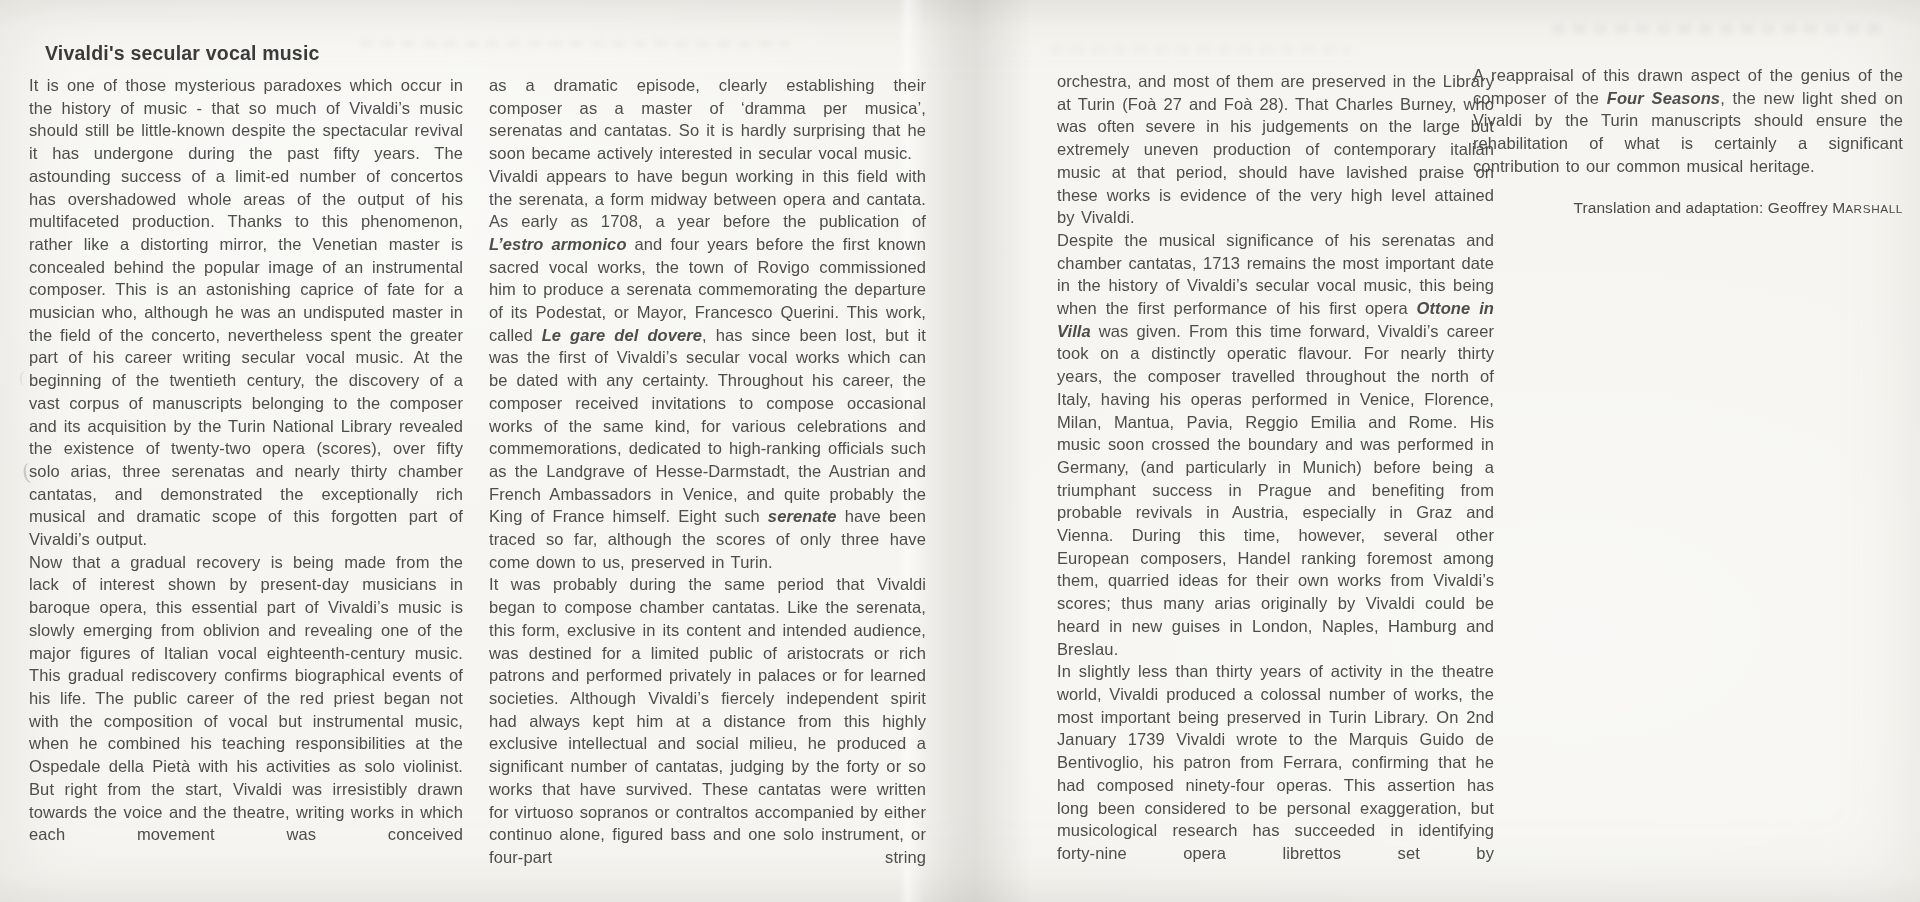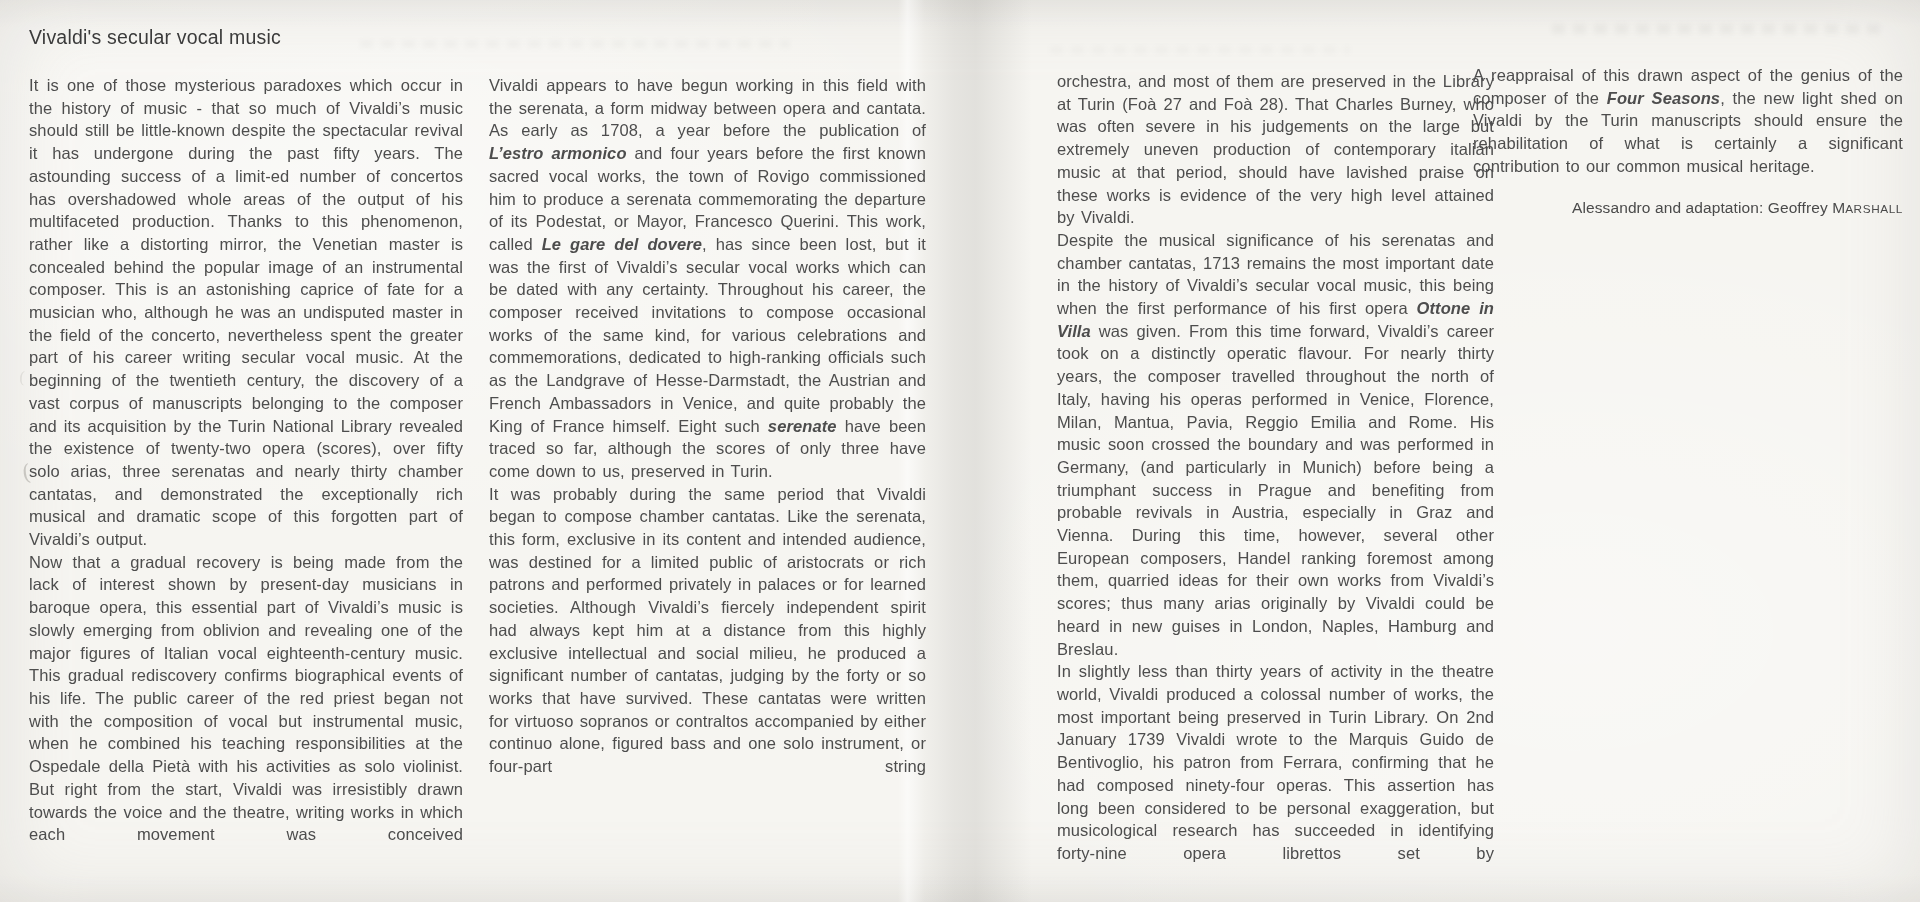--- a/index.html
+++ b/index.html
@@ -123,37 +123,38 @@
   <div class="edge-shade"></div>
   <div class="fold"></div>
 
   <div class="ghost" id="ghost-1"></div>
   <div class="ghost" id="ghost-2"></div>
   <div class="ghost" id="ghost-3"></div>
 
   <div class="artifact" id="artifact-1">(</div>
   <div class="artifact" id="artifact-2">(</div>
 
-  <h1 class="title" style="font-weight: normal; margin: 0;">Vivaldi's secular vocal music</h1>
+  <h1 class="title" style="font-weight: bold; margin: 16px;">Vivaldi's secular vocal music</h1>
 
   <div class="col" id="col-1">
       <p><span>It is one of those mysterious paradoxes which occur in the history of music - that so much of Vivaldi’s music should still be little-known despite the spectacular revival it has undergone during the past fifty years. The astounding success of a limit-ed number of concertos has overshadowed whole areas of the output of his multifaceted production. Thanks to this phenomenon, rather like a distorting mirror, the Venetian master is concealed behind the popular image of an instrumental composer. This is an astonishing caprice of fate for a musician who, although he was an undisputed master in the field of the concerto, nevertheless spent the greater part of his career writing secular vocal music. At the beginning of the twentieth century, the discovery of a vast corpus of manuscripts belonging to the composer and its acquisition by the Turin National Library revealed the existence of twenty-two opera (scores), over fifty solo arias, three serenatas and nearly thirty chamber cantatas, and demonstrated the exceptionally rich musical and dramatic scope of this forgotten part of Vivaldi’s output.</span></p>
       <p class="runon"><span>Now that a gradual recovery is being made from the lack of interest shown by present-day musicians in baroque opera, this essential part of Vivaldi’s music is slowly emerging from oblivion and revealing one of the major figures of Italian vocal eighteenth-century music. This gradual rediscovery confirms biographical events of his life. The public career of the red priest began not with the composition of vocal but instrumental music, when he combined his teaching responsibilities at the Ospedale della Pietà with his activities as solo violinist. But right from the start, Vivaldi was irresistibly drawn towards the voice and the theatre, writing works in which each movement was conceived</span></p>
     </div>
   <div class="col" id="col-2">
+      <p><span>as a dramatic episode, clearly establishing their composer as a master of ‘dramma per musica’, serenatas and cantatas. So it is hardly surprising that he soon became actively interested in secular vocal music.</span></p>
       <p><span>Vivaldi appears to have begun working in this field with the serenata, a form midway between opera and cantata. As early as 1708, a year before the publication of </span><span class="i">L’estro armonico</span><span> and four years before the first known sacred vocal works, the town of Rovigo commissioned him to produce a serenata commemorating the departure of its Podestat, or Mayor, Francesco Querini. This work, called </span><span class="i">Le gare del dovere</span><span>, has since been lost, but it was the first of Vivaldi’s secular vocal works which can be dated with any certainty. Throughout his career, the composer received invitations to compose occasional works of the same kind, for various celebrations and commemorations, dedicated to high-ranking officials such as the Landgrave of Hesse-Darmstadt, the Austrian and French Ambassadors in Venice, and quite probably the King of France himself. Eight such </span><span class="i">serenate</span><span> have been traced so far, although the scores of only three have come down to us, preserved in Turin.</span></p>
       <p class="runon"><span>It was probably during the same period that Vivaldi began to compose chamber cantatas. Like the serenata, this form, exclusive in its content and intended audience, was destined for a limited public of aristocrats or rich patrons and performed privately in palaces or for learned societies. Although Vivaldi’s fiercely independent spirit had always kept him at a distance from this highly exclusive intellectual and social milieu, he produced a significant number of cantatas, judging by the forty or so works that have survived. These cantatas were written for virtuoso sopranos or contraltos accompanied by either continuo alone, figured bass and one solo instrument, or four-part string</span></p>
     </div>
   <div class="col" id="col-3">
       <p><span>orchestra, and most of them are preserved in the Library at Turin (Foà 27 and Foà 28). That Charles Burney, who was often severe in his judgements on the large but extremely uneven production of contemporary italian music at that period, should have lavished praise on these works is evidence of the very high level attained by Vivaldi.</span></p>
       <p><span>Despite the musical significance of his serenatas and chamber cantatas, 1713 remains the most important date in the history of Vivaldi’s secular vocal music, this being when the first performance of his first opera </span><span class="i">Ottone in Villa</span><span> was given. From this time forward, Vivaldi’s career took on a distinctly operatic flavour. For nearly thirty years, the composer travelled throughout the north of Italy, having his operas performed in Venice, Florence, Milan, Mantua, Pavia, Reggio Emilia and Rome. His music soon crossed the boundary and was performed in Germany, (and particularly in Munich) before being a triumphant success in Prague and benefiting from probable revivals in Austria, especially in Graz and Vienna. During this time, however, several other European composers, Handel ranking foremost among them, quarried ideas for their own works from Vivaldi’s scores; thus many arias originally by Vivaldi could be heard in new guises in London, Naples, Hamburg and Breslau.</span></p>
       <p class="runon"><span>In slightly less than thirty years of activity in the theatre world, Vivaldi produced a colossal number of works, the most important being preserved in Turin Library. On 2nd January 1739 Vivaldi wrote to the Marquis Guido de Bentivoglio, his patron from Ferrara, confirming that he had composed ninety-four operas. This assertion has long been considered to be personal exaggeration, but musicological research has succeeded in identifying forty-nine opera librettos set by</span></p>
     </div>
 
   <div class="col" id="col-4">
 
       <p><span>A reappraisal of this drawn aspect of the genius of the composer of the </span><span class="i">Four Seasons</span><span>, the new light shed on Vivaldi by the Turin manuscripts should ensure the rehabilitation of what is certainly a significant contribution to our common musical heritage.</span></p>
       <div class="signature">
-        <div><span>Alessandro and adaptation: Geoffrey M</span><span class="sc">ARSHALL</span></div>
+        <div><span>Translation and adaptation: Geoffrey M</span><span class="sc">ARSHALL</span></div>
       </div>
     </div>
 
 </div>
 
 </body></html>

